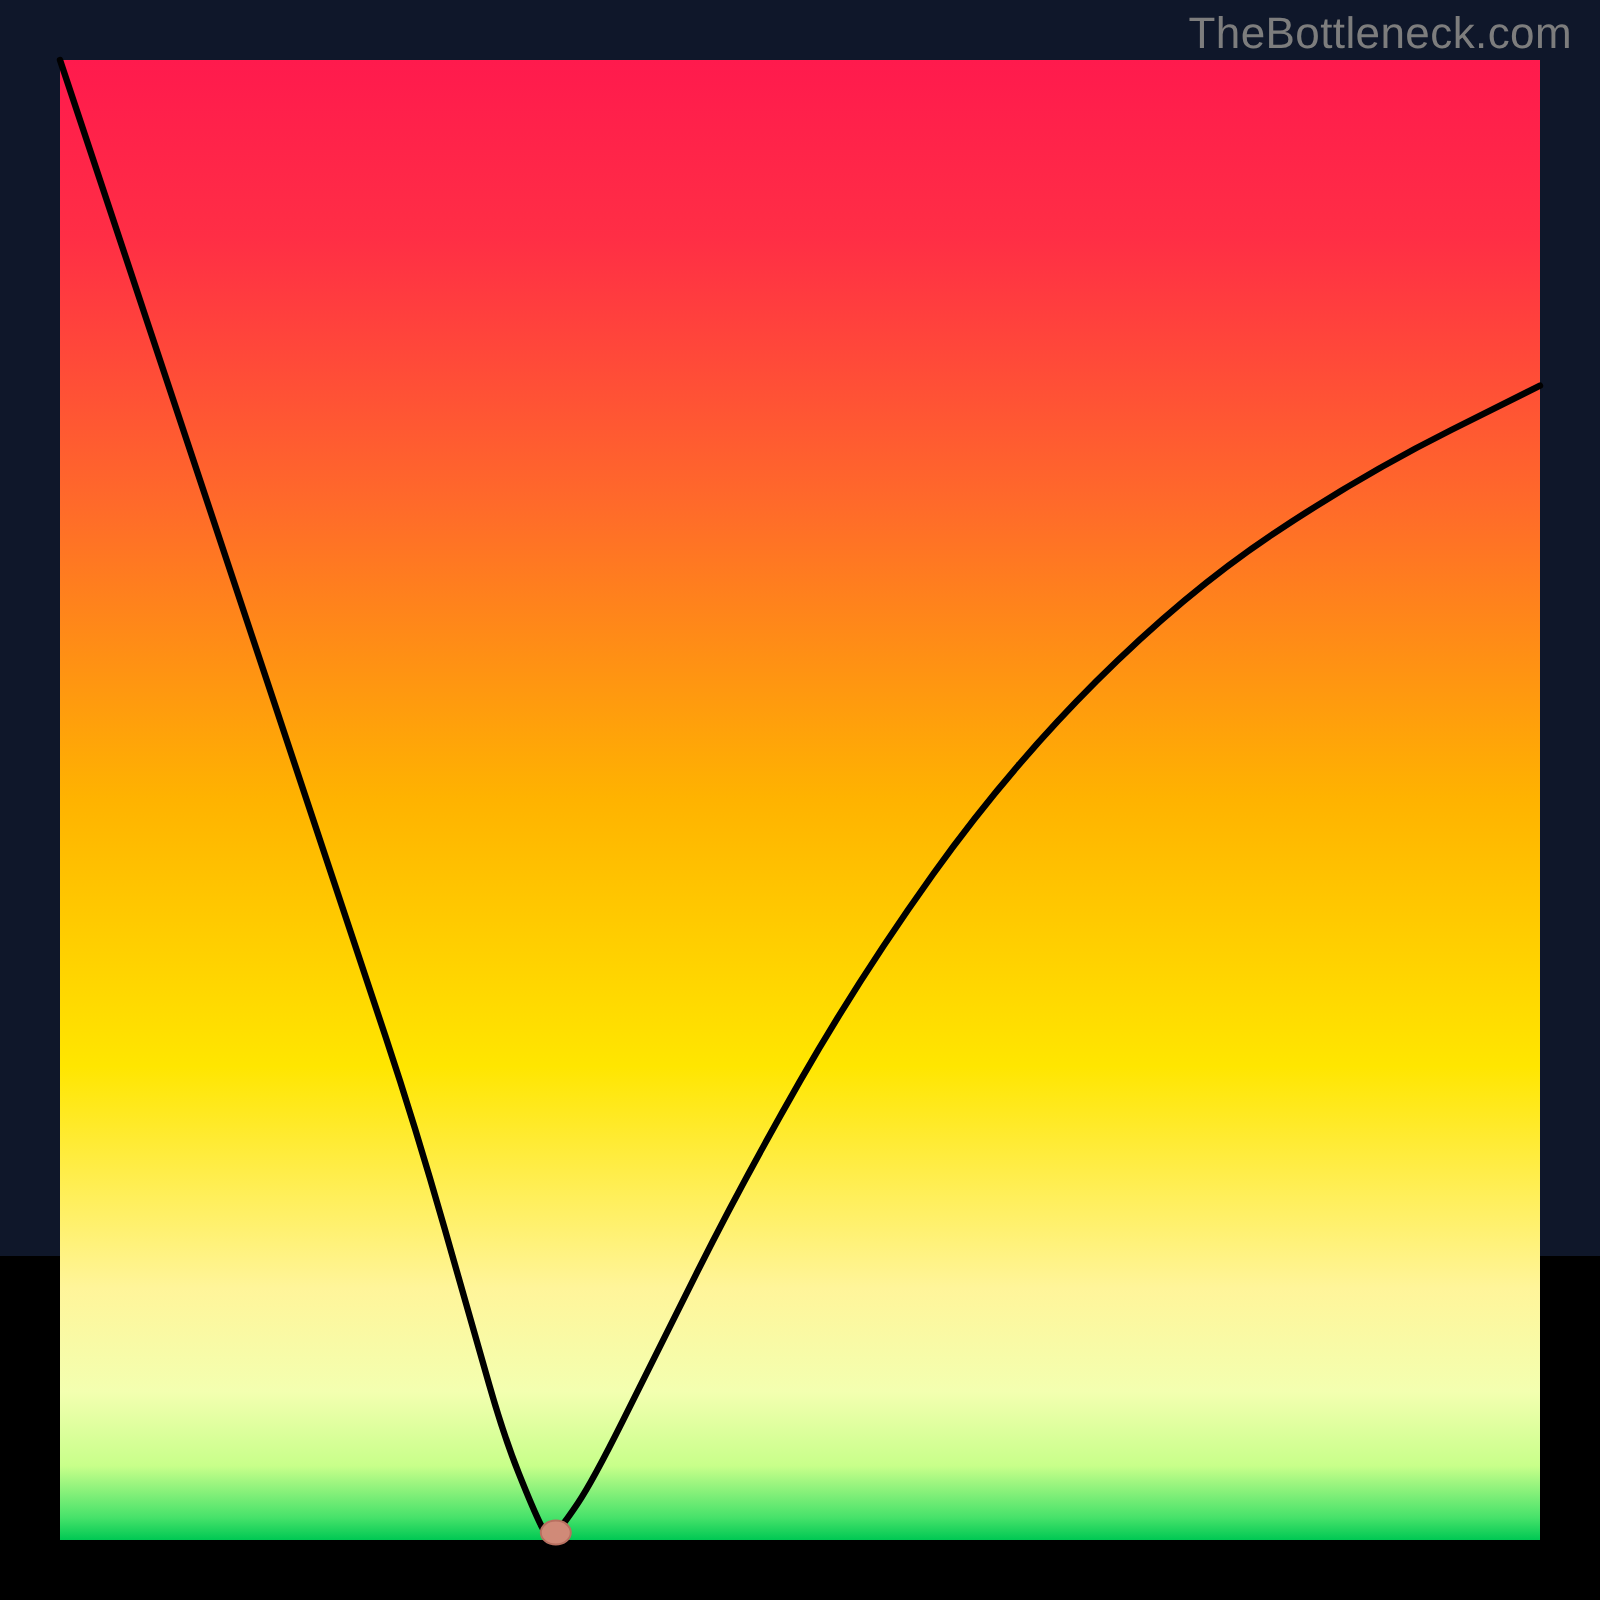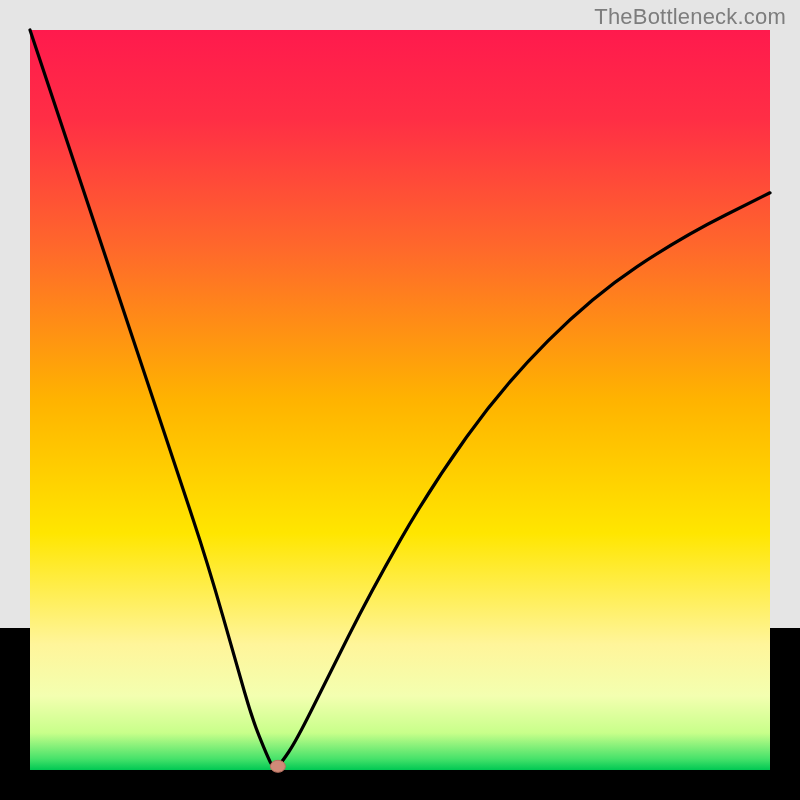--- a/index.html
+++ b/index.html
@@ -9,21 +9,21 @@
     height: 800px;
     background: #000;
     overflow: hidden;
   }
   .frame {
     position: absolute;
     left: 0;
     top: 0;
     width: 800px;
     height: 628px;
-    background: #e5e5e5;
+    background: #0f172a;
   }
   .watermark {
     position: absolute;
     top: 4px;
     right: 14px;
     font-family: Arial, Helvetica, sans-serif;
     font-size: 22px;
     font-weight: 500;
     color: #7d7d7d;
     letter-spacing: 0.2px;

